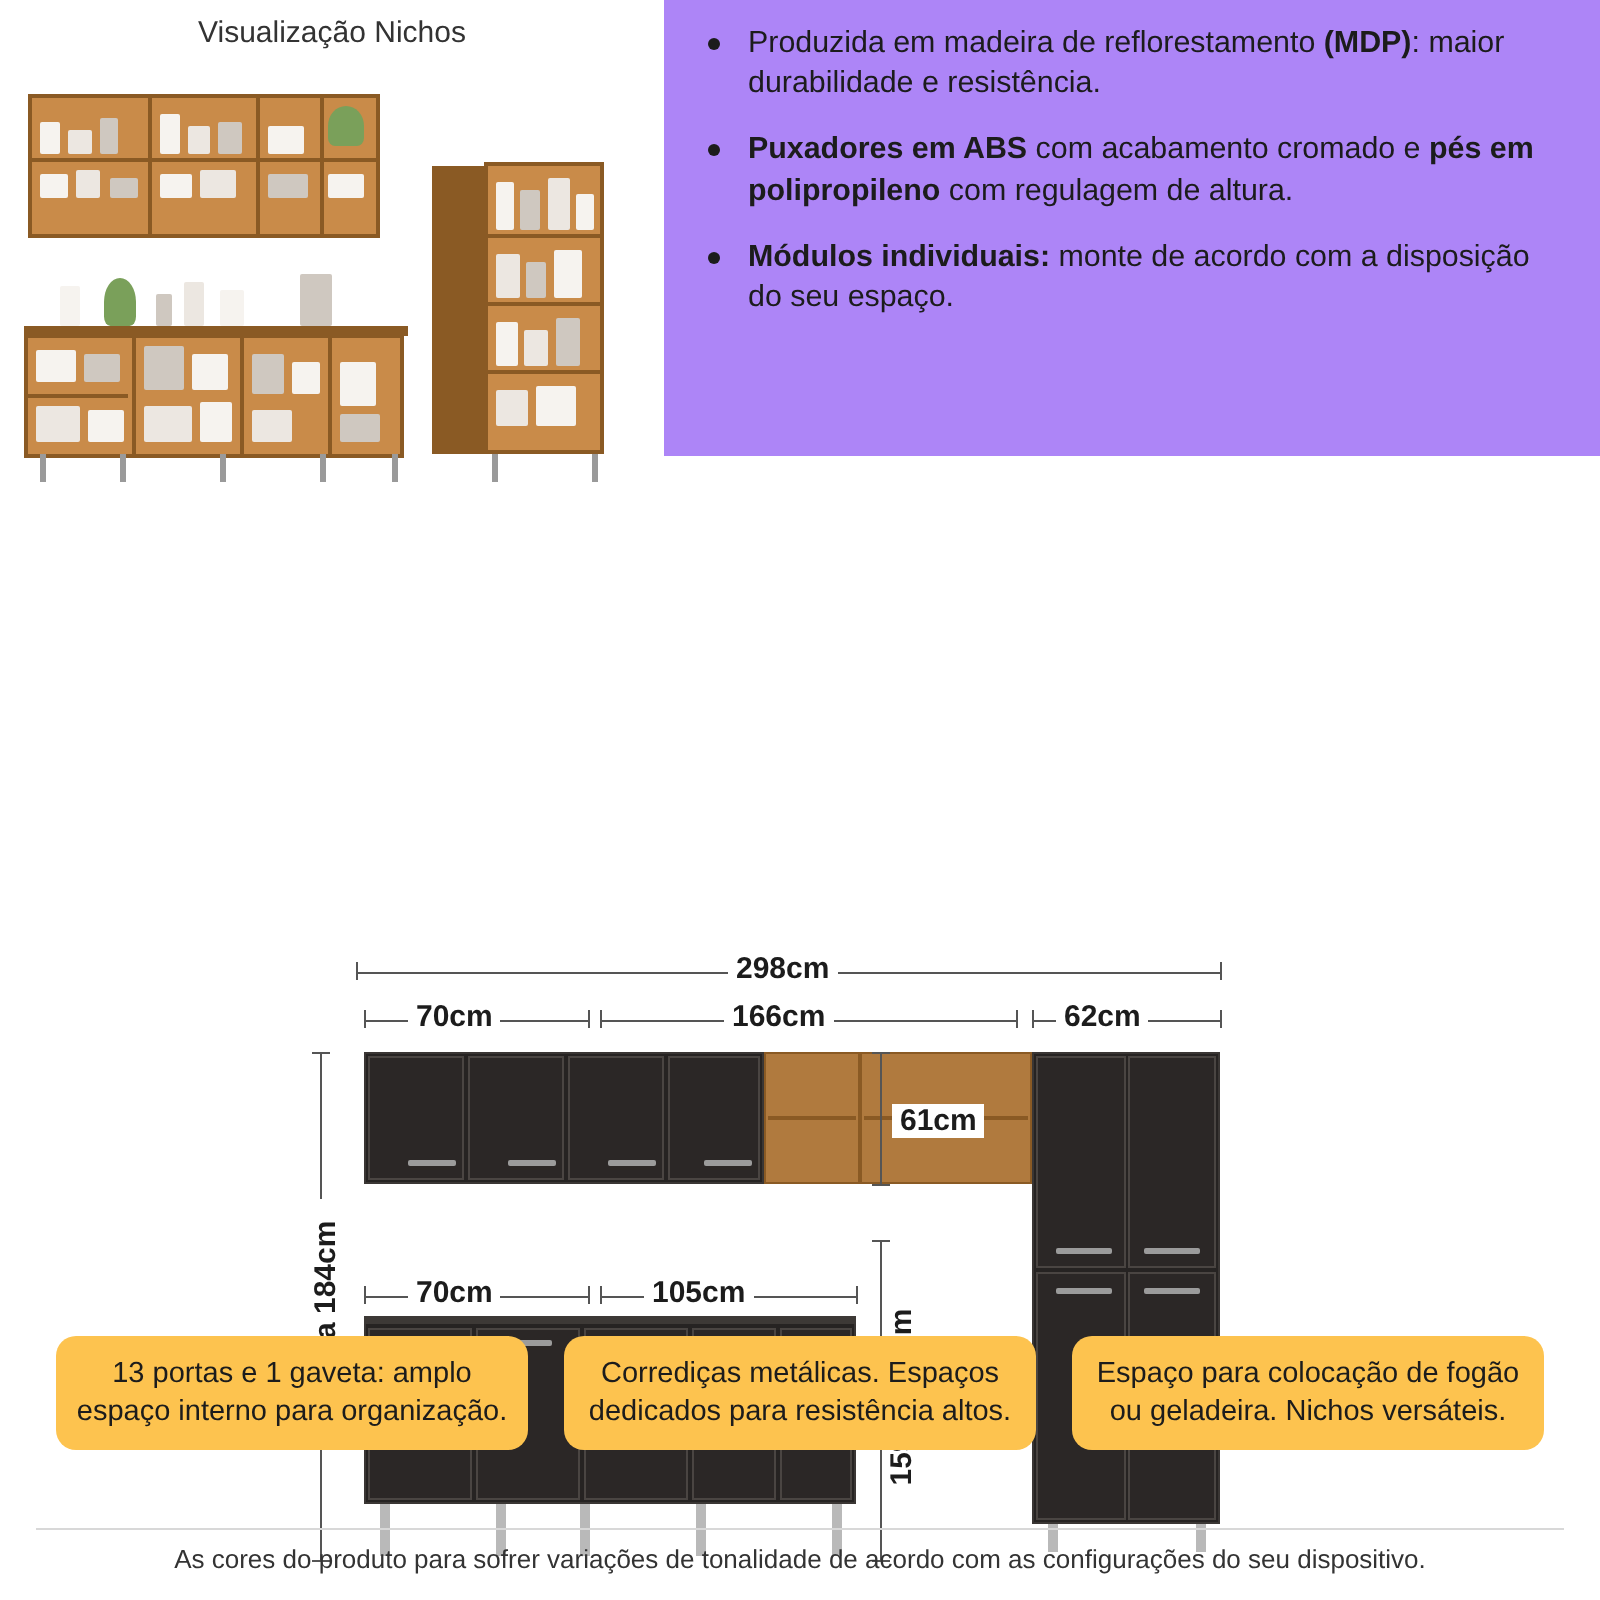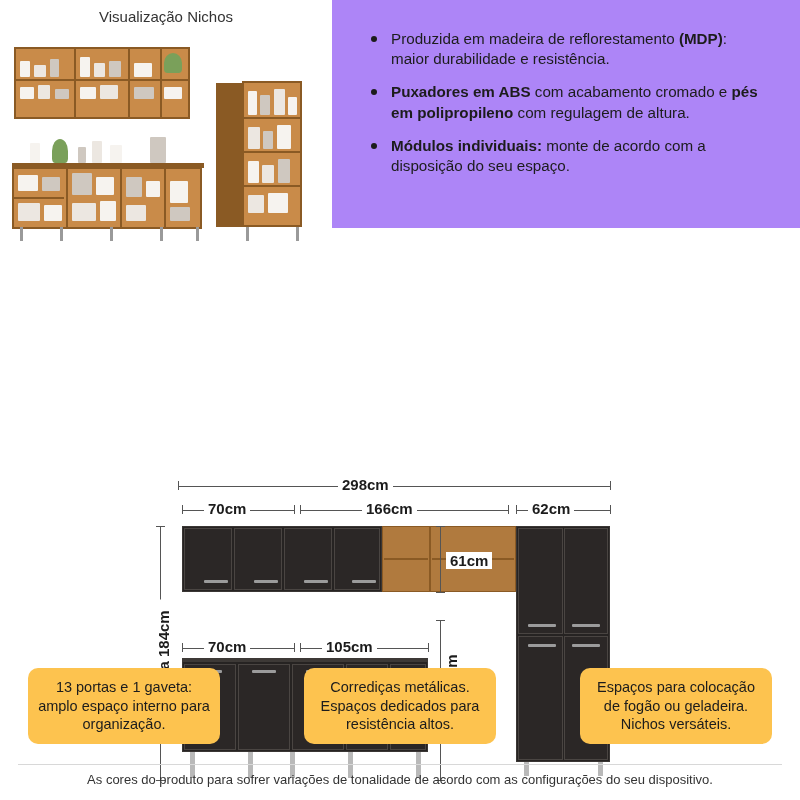--- a/index.html
+++ b/index.html
@@ -45,21 +45,21 @@
   .item.w { background: #f6f3ef; }
   .leg { position: absolute; background: #9a9a9a; width: 3px; }
   .plant { position: absolute; background: #7aa05a; border-radius: 50% 50% 20% 20%; }
 
   
   .purple {
     width: 468px; height: 228px;
     background: #ad85f7;
     padding: 12px 18px 12px 14px;
   }
-  .purple ul { margin: 17px; padding: 0 0 0 18px; list-style: none; }
+  .purple ul { margin: 0; padding: 0 0 0 18px; list-style: none; }
   .purple li {
     position: relative;
     font-size: 15.2px;
     line-height: 1.33;
     color: #1c1c1c;
     margin-bottom: 13px;
     padding-left: 10px;
   }
   .purple li:before {
     content: "";
@@ -101,21 +101,21 @@
   .foot { position: absolute; background: #b9b9b9; width: 5px; }
   .woodshelf { position: absolute; background: #8a5a24; height: 2px; }
   .cards {
     position: absolute;
     left: 28px; top: 668px;
     width: 744px;
     display: flex;
     justify-content: space-between;
   }
   .card {
-    width: 192px;
+    width: 236px;
     background: #fdc34f;
     border-radius: 10px;
     padding: 10px 8px;
     text-align: center;
     font-size: 14.5px;
     line-height: 1.28;
     color: #1c1c1c;
   }
   .footnote {
     position: absolute;
@@ -226,21 +226,21 @@
         <li><b>Módulos individuais:</b><span> monte de acordo com a disposição do seu espaço.</span></li>
       </ul>
     </div>
   </div>
 
   <div class="diagram">
 
     <div class="line hline" style="left:178px; top:258px; width:432px;"></div>
     <div class="tick" style="left:178px; top:253px;"></div>
     <div class="tick" style="left:610px; top:253px;"></div>
-    <div class="dim-text" style="left:338px; top:248px;text-align:center;">298cm</div>
+    <div class="dim-text" style="left:364px; top:248px;text-align:center;">298cm</div>
 
     <div class="line hline" style="left:182px; top:282px; width:112px;"></div>
     <div class="tick" style="left:182px; top:277px;"></div>
     <div class="tick" style="left:294px; top:277px;"></div>
     <div class="dim-text" style="left:204px; top:272px;">70cm</div>
 
     <div class="line hline" style="left:300px; top:282px; width:208px;"></div>
     <div class="tick" style="left:300px; top:277px;"></div>
     <div class="tick" style="left:508px; top:277px;"></div>
     <div class="dim-text" style="left:362px; top:272px;">166cm</div>
@@ -321,18 +321,18 @@
     <div class="foot" style="left:248px; top:524px; height:26px;"></div>
     <div class="foot" style="left:290px; top:524px; height:26px;"></div>
     <div class="foot" style="left:348px; top:524px; height:26px;"></div>
     <div class="foot" style="left:416px; top:524px; height:26px;"></div>
 
   </div>
 
   <div class="cards">
     <div class="card">13 portas e 1 gaveta: amplo espaço interno para organização.</div>
     <div class="card">Corrediças metálicas. Espaços dedicados para resistência altos.</div>
-    <div class="card">Espaços para colocação de fogão ou geladeira. Nichos versáteis.</div>
+    <div class="card">Espaço para colocação de fogão ou geladeira. Nichos versáteis.</div>
   </div>
 
   <div class="hr"></div>
   <div class="footnote">As cores do produto para sofrer variações de tonalidade de acordo com as configurações do seu dispositivo.</div>
 </div>
 
 </body></html>

